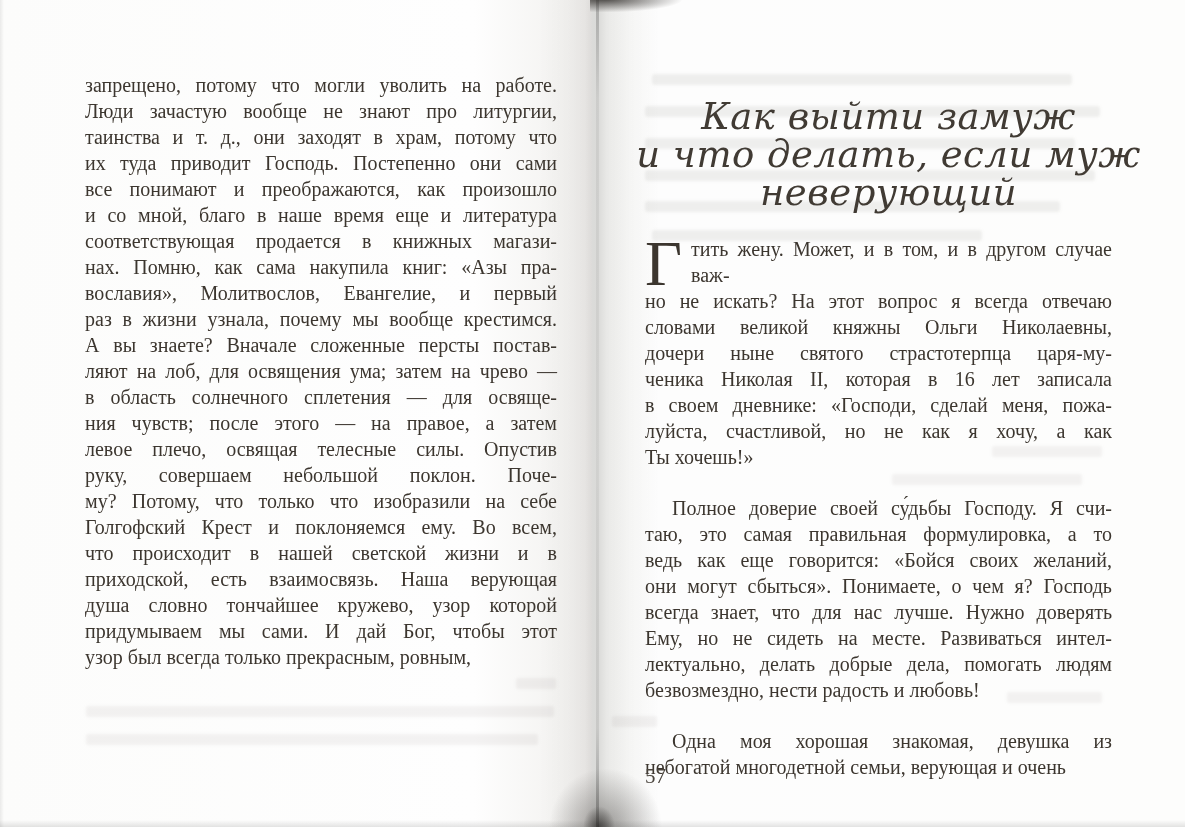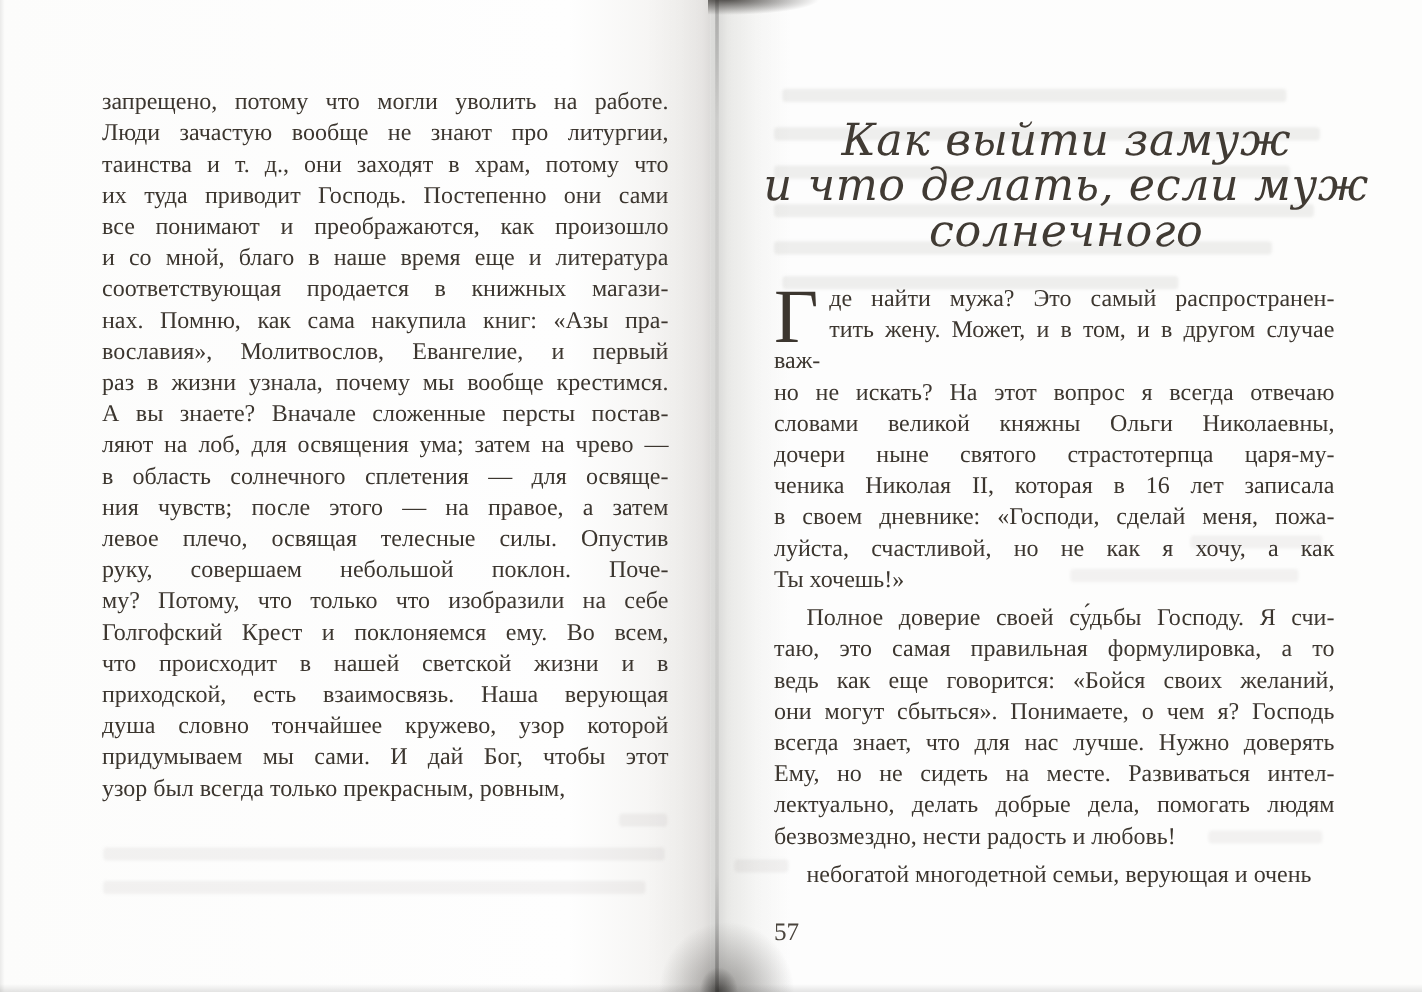--- a/index.html
+++ b/index.html
@@ -19,21 +19,21 @@
 
   .textblock { position: absolute; }
   .left-text  { left: 85px; top: 72px;  width: 472px; }
   .right-text { left: 53px; top: 236px; width: 467px; }
 
   .para {
     position: relative;
     color: var(--text-color, #3c362f);
     font-size: 20px; line-height: 26px;
   }
-  .para + .para.indent { margin-top: 6px; }
+  .para + .para.indent { margin-top: 25px; }
   .line { text-align: justify; text-align-last: justify; }
   .para .line:last-child { text-align-last: left; }
   .para.indent .line:first-child { text-indent: 27px; }
 
   .dropcap {
     float: left;
     font-size: 64px; line-height: 50px; height: 52px;
     padding: 3px 9px 0 0;
     color: var(--text-color, #3c362f);
   }
@@ -140,47 +140,47 @@
     <div class="ghost" style="left:53px;  top:201px; width:415px;"></div>
     <div class="ghost" style="left:60px;  top:230px; width:330px;"></div>
     <div class="ghost lite" style="left:400px; top:446px; width:110px;"></div>
     <div class="ghost lite" style="left:300px; top:474px; width:190px;"></div>
     <div class="ghost lite" style="left:415px; top:692px; width:95px;"></div>
     <div class="ghost lite" style="left:20px;  top:716px; width:45px;"></div>
 
     <h1 class="title">
         <div class="line">Как выйти замуж</div>
         <div class="line">и что делать, если муж</div>
-        <div class="line">солнечного</div>
+        <div class="line">неверующий</div>
       </h1>
 
     <div class="textblock right-text">
       <div class="para dropcap-para">
         <span class="dropcap">Г</span>
-      <div class="line">де найти мужа? Это самый распространен-</div>
           <div class="line">тить жену. Может, и в том, и в другом случае важ-</div>
           <div class="line">но не искать? На этот вопрос я всегда отвечаю</div>
           <div class="line">словами великой княжны Ольги Николаевны,</div>
           <div class="line">дочери ныне святого страстотерпца царя-му-</div>
           <div class="line">ченика Николая II, которая в 16 лет записала</div>
           <div class="line">в своем дневнике: «Господи, сделай меня, пожа-</div>
           <div class="line">луйста, счастливой, но не как я хочу, а как</div>
           <div class="line">Ты хочешь!»</div>
         </div>
       <div class="para indent">
           <div class="line">Полное доверие своей су́дьбы Господу. Я счи-</div>
           <div class="line">таю, это самая правильная формулировка, а то</div>
           <div class="line">ведь как еще говорится: «Бойся своих желаний,</div>
           <div class="line">они могут сбыться». Понимаете, о чем я? Господь</div>
           <div class="line">всегда знает, что для нас лучше. Нужно доверять</div>
           <div class="line">Ему, но не сидеть на месте. Развиваться интел-</div>
           <div class="line">лектуально, делать добрые дела, помогать людям</div>
           <div class="line">безвозмездно, нести радость и любовь!</div>
         </div>
       <div class="para indent">
+          <div class="line">Одна моя хорошая знакомая, девушка из</div>
           <div class="line">небогатой многодетной семьи, верующая и очень</div>
         </div>
     </div>
 
     <div class="pagenum">57</div>
   </div>
 
   <div class="gutter"></div>
   <div class="crease"></div>
   <div class="gutter-top"></div>

